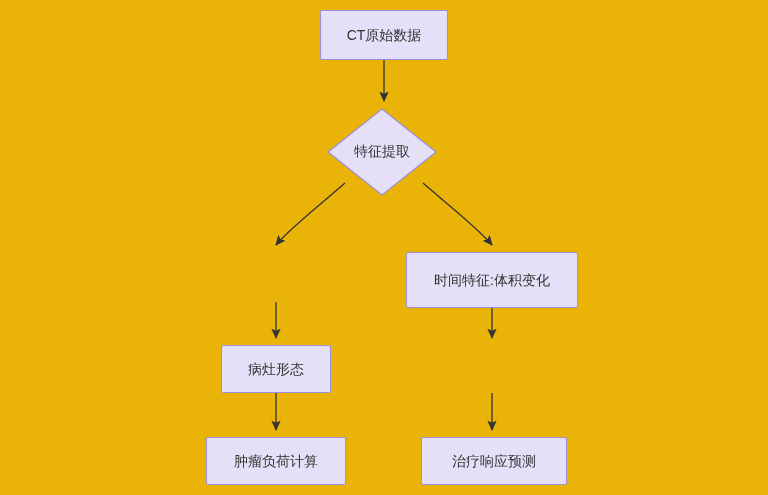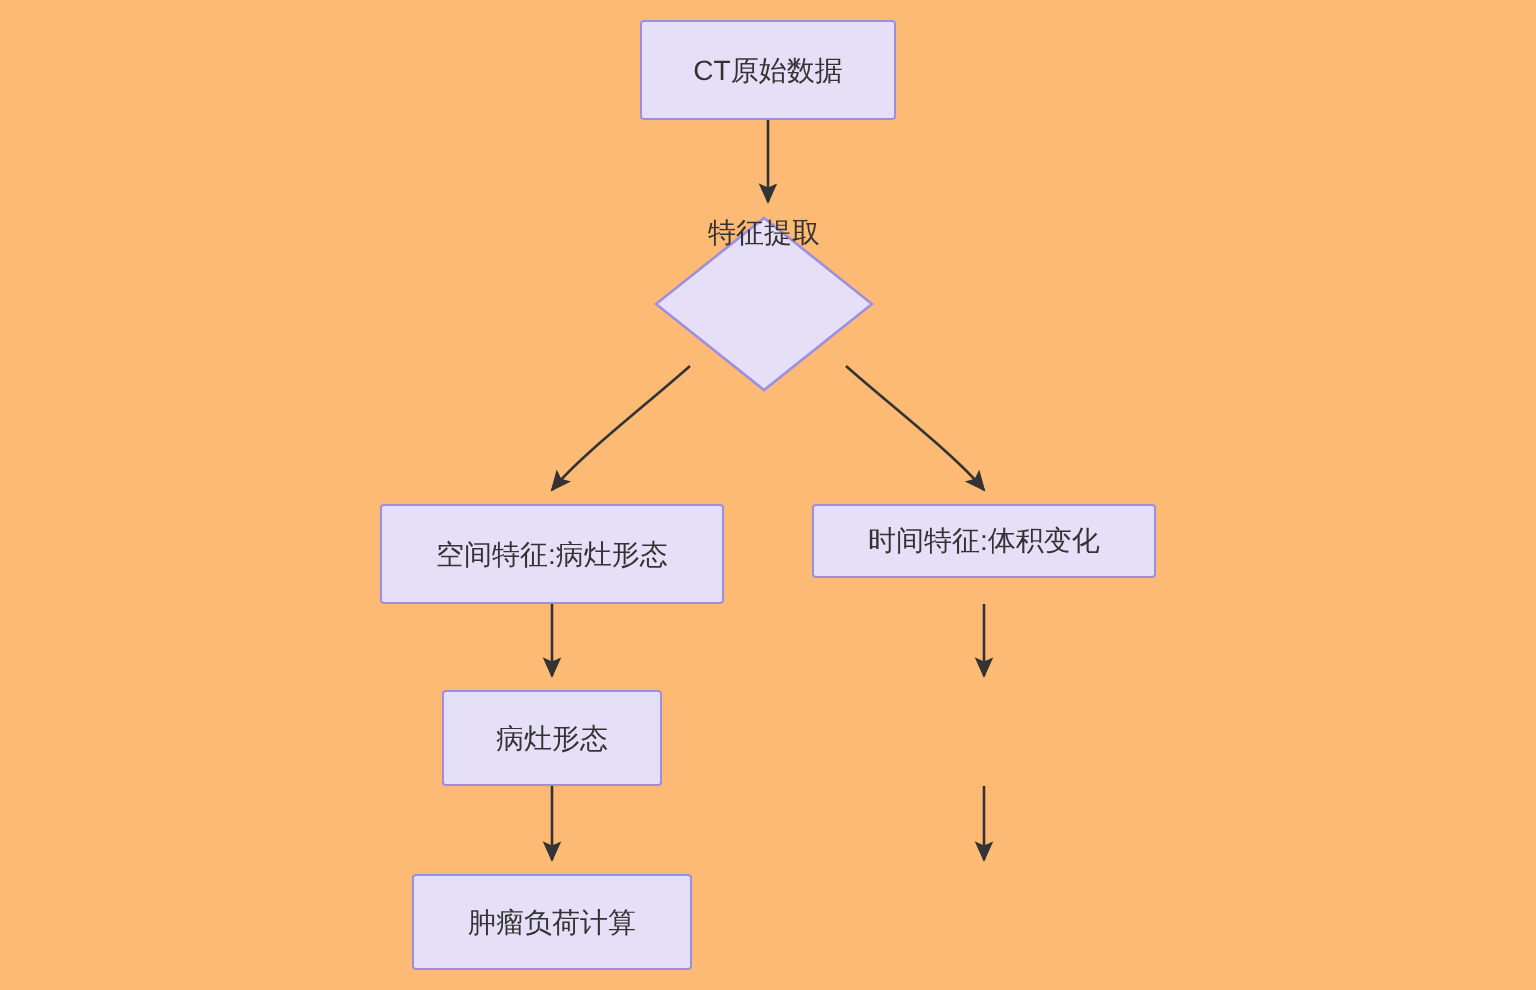--- a/index.html
+++ b/index.html
@@ -10,21 +10,21 @@
     width: 768px;
     height: 495px;
     background: #ffffff;
     font-family: "Liberation Sans", "DejaVu Sans", sans-serif;
     overflow: hidden;
   }
   #canvas {
     position: relative;
     width: 768px;
     height: 495px;
-    background: #fdba74;
+    background: #eab308;
   }
   #edges {
     position: absolute;
     left: 0;
     top: 0;
     width: 768px;
     height: 495px;
     pointer-events: none;
   }
   .node {
@@ -41,21 +41,21 @@
     line-height: 1.2;
     white-space: nowrap;
   }
   .node-label {
     color: #333333;
     font-size: 14px;
   }
   .diamond-wrap {
     position: absolute;
     display: flex;
-    align-items: flex-start;
+    align-items: center;
     justify-content: center;
   }
   .diamond-shape {
     position: absolute;
     left: 0;
     top: 0;
     width: 100%;
     height: 100%;
   }
   .diamond-label {
@@ -97,31 +97,31 @@
     <span class="node-label">CT原始数据</span>
   </div>
 
   <div class="diamond-wrap" style="left:327px; top:108px; width:110px; height:88px;">
     <svg class="diamond-shape" viewBox="0 0 110 88" xmlns="http://www.w3.org/2000/svg" preserveAspectRatio="none">
       <polygon points="55,1 109,44 55,87 1,44" fill="#e5e0f7" stroke="#9d8ee0" stroke-width="1.3"></polygon>
     </svg>
     <span class="diamond-label">特征提取</span>
   </div>
 
-  <div class="node" style="left:190px; top:252px; width:172px; height:50px;">
-    <span class="node-label">空间特征:病灶形态</span>
-  </div>
 
-  <div class="node" style="left:406px; top:252px; width:172px; height:37px;">
+  <div class="node" style="left:406px; top:252px; width:172px; height:56px;">
     <span class="node-label">时间特征:体积变化</span>
   </div>
 
   <div class="node" style="left:221px; top:345px; width:110px; height:48px;">
     <span class="node-label">病灶形态</span>
   </div>
 
 
   <div class="node" style="left:206px; top:437px; width:140px; height:48px;">
     <span class="node-label">肿瘤负荷计算</span>
   </div>
 
+  <div class="node" style="left:421px; top:437px; width:146px; height:48px;">
+    <span class="node-label">治疗响应预测</span>
+  </div>
 
 </div>
 
 </body></html>

